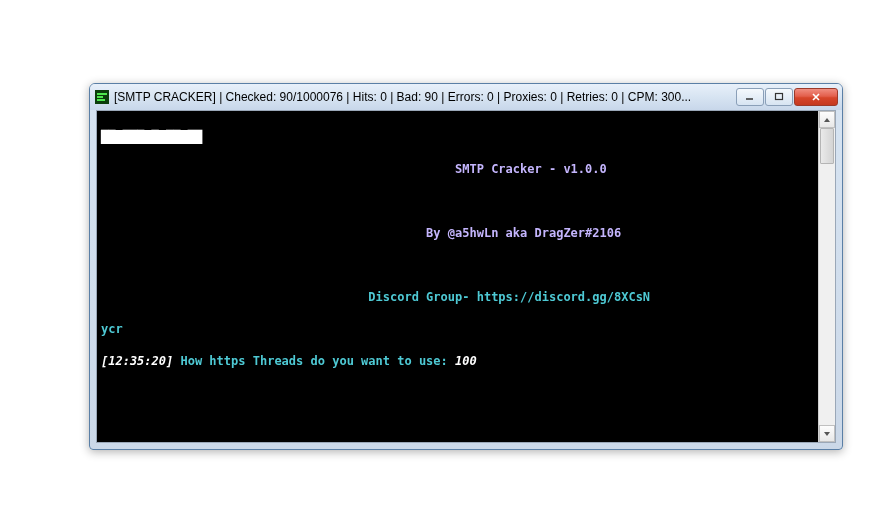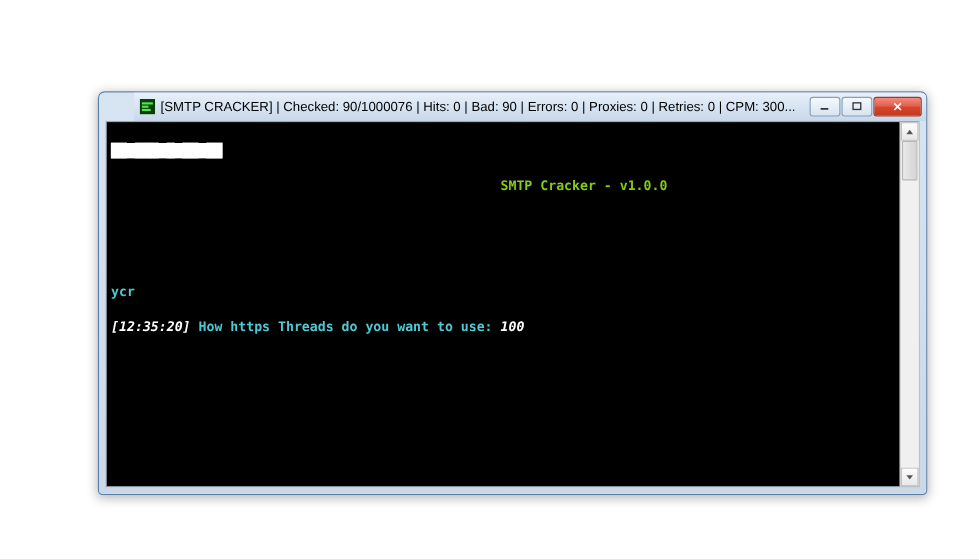--- a/index.html
+++ b/index.html
@@ -14,21 +14,20 @@
       position: absolute;
       left: 89px;
       top: 83px;
       width: 754px;
       height: 367px;
       background: linear-gradient(to bottom, #d7e4f2, #cbd8e8);
       border: 1px solid #5a7fa6;
       border-radius: 6px 6px 4px 4px;
       box-shadow: 0 2px 10px rgba(0,0,0,0.3);
       overflow: hidden;
-      padding-left: 32px;
     }
     .titlebar {
       height: 26px;
       display: flex;
       align-items: center;
       padding: 0 4px;
       background: linear-gradient(to bottom, #e8f0fa 0%, #d7e4f2 50%, #c8d7ea 100%);
     }
     .app-icon {
       width: 16px;
@@ -90,21 +89,21 @@
       line-height: 16px;
       padding: 2px 4px;
       overflow: hidden;
       white-space: pre;
     }
     .terminal .white-blocks {
       color: #fff;
       background: #fff;
       letter-spacing: 0;
     }
-    .red { color: #84cc16; }
+    .red { color: #c4b5fd; }
     .cyan { color: #4ec9d4; }
     .white { color: #fff; font-style: italic; }
     .scrollbar {
       width: 17px;
       background: #f0f0f0;
       border-left: 1px solid #d0d0d0;
       display: flex;
       flex-direction: column;
     }
     .sb-btn {
@@ -164,21 +163,23 @@
           </svg>
       </div>
     </div>
   </div>
 
   <div class="content-area">
     <div class="terminal">
 <div class="line"><span class="white-blocks">██ ███ █ ██ ██</span></div>
 <div class="line">                                                 <span class="red">SMTP Cracker - v1.0.0</span></div>
 <div class="line"> </div>
+<div class="line">                                             <span class="red">By @a5hwLn aka DragZer#2106</span></div>
 <div class="line"> </div>
+<div class="line">                                     <span class="cyan">Discord Group- </span><span class="cyan">https://discord.gg/8XCsN</span></div>
 <div class="line"><span class="cyan">ycr</span></div>
 <div class="line"><span class="white">[12:35:20]</span><span class="cyan"> How https Threads do you want to use: </span><span class="white">100</span></div>
 <div class="line"> </div>
 
 
 
 
 
 
 

